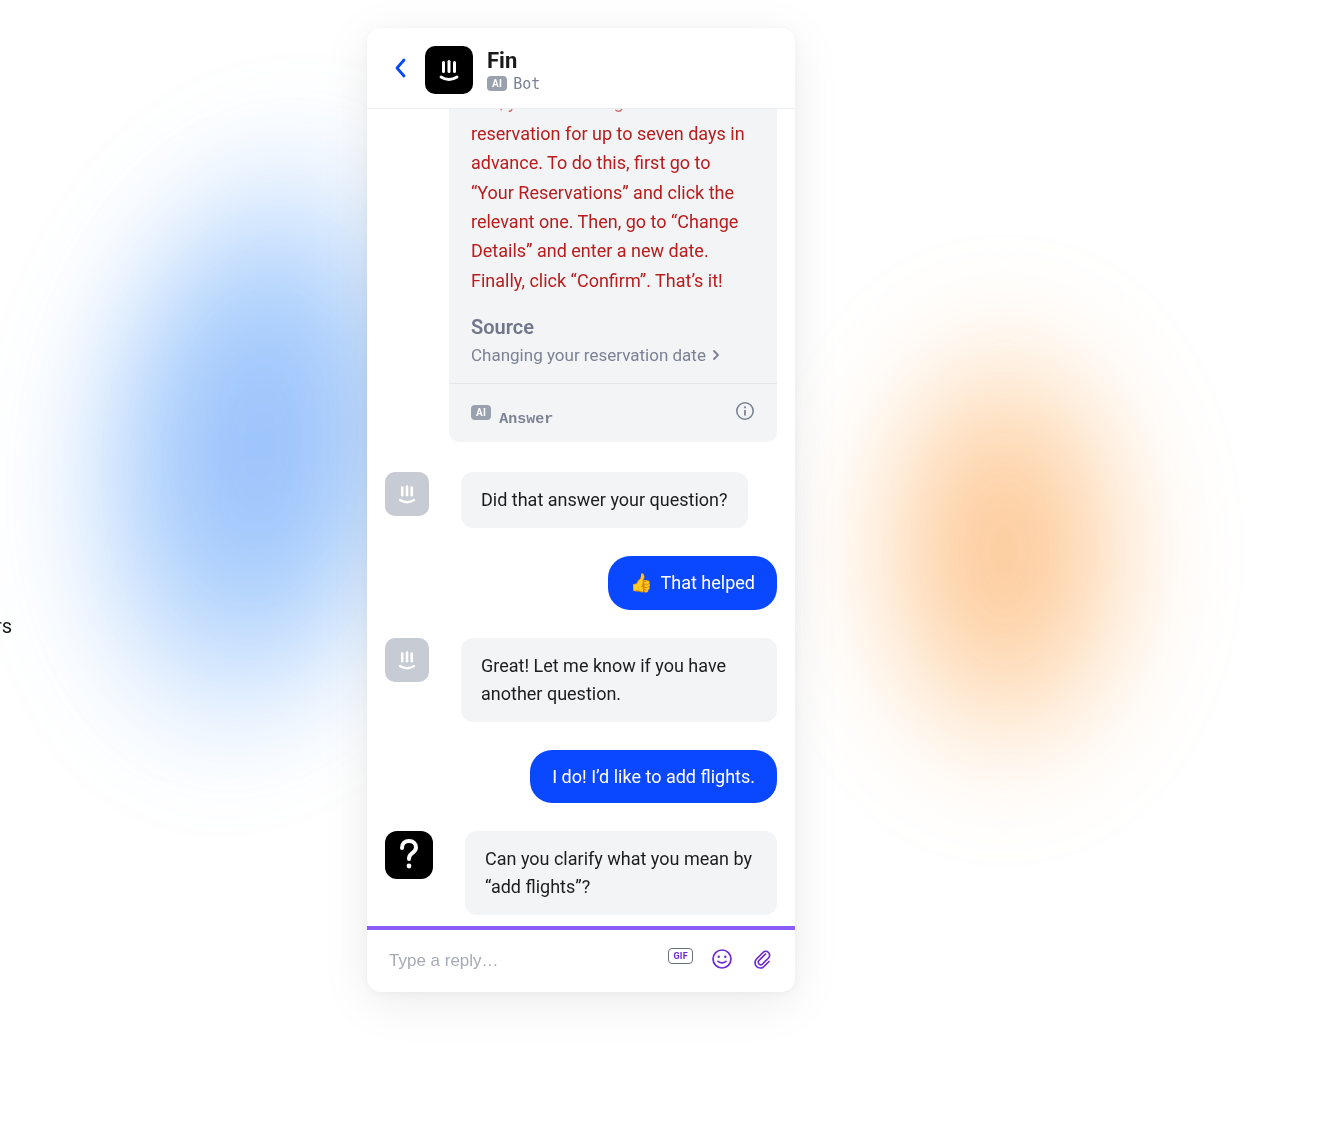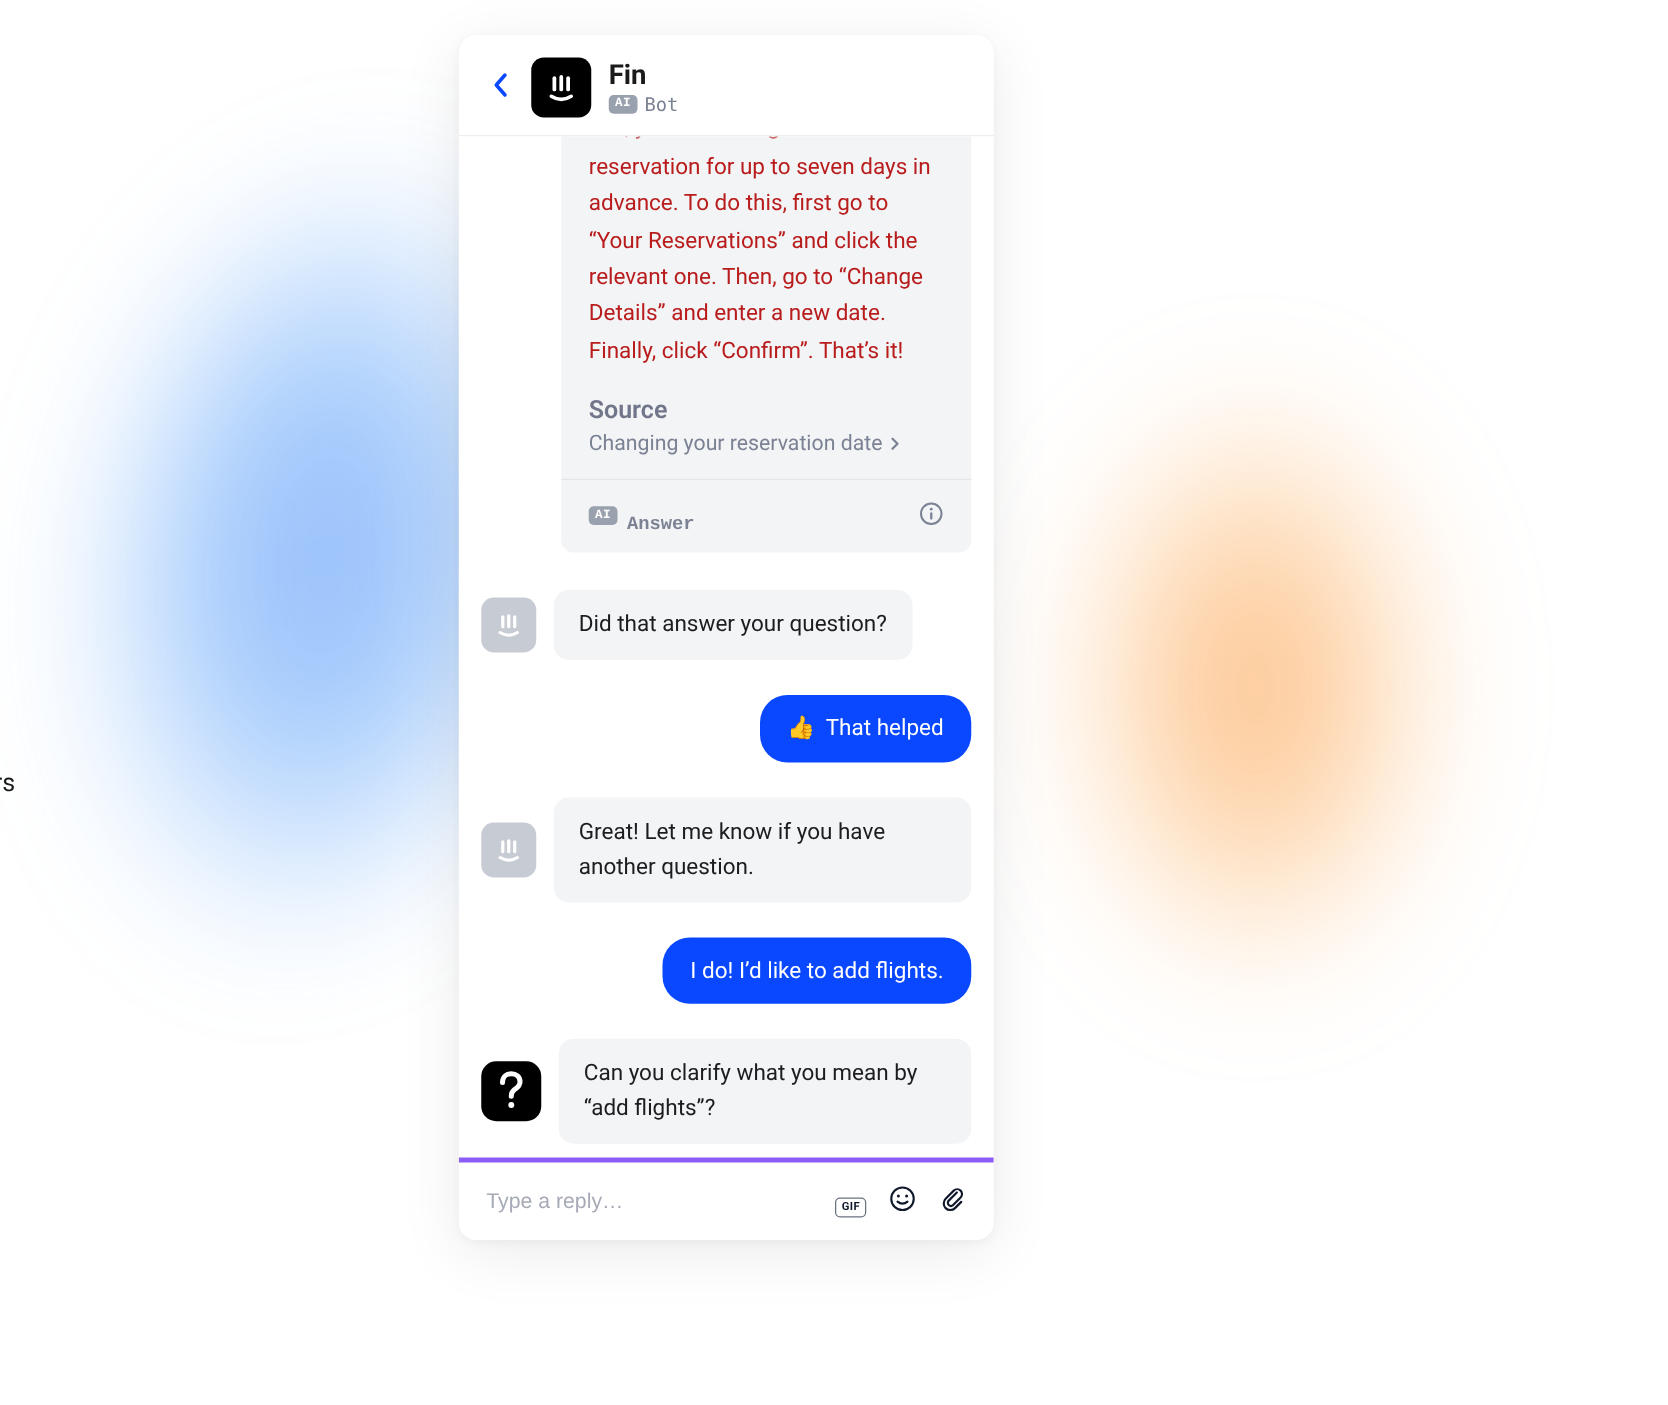--- a/index.html
+++ b/index.html
@@ -77,21 +77,20 @@
   .header-name { font-size: 22px; font-weight: 700; color: #1a1a1a; }
   .header-sub { display: flex; align-items: center; gap: 6px; }
   .ai-badge {
     background: #9aa1ae;
     color: #fff;
     font-size: 10px;
     font-weight: 700;
     padding: 2px 5px;
     border-radius: 4px;
     letter-spacing: 0.3px;
-    font-family: Liberation Mono, monospace;
   }
   .header-role { font-family: ui-monospace, Menlo, monospace; font-size: 15px; color: #7b8294; }
   .chat-body {
     flex: 1;
     overflow: hidden;
     padding: 0 18px 18px 18px;
     position: relative;
   }
   .answer-card {
     background: #f3f4f6;
@@ -110,21 +109,21 @@
     color: #b91c1c;
   }
   .source-block { margin-top: 20px; }
   .source-label { font-size: 20px; font-weight: 600; color: #71768a; margin-bottom: 6px; }
   .source-link { font-size: 17px; color: #7b8294; display: flex; align-items: center; gap: 6px; cursor: pointer; }
   .card-divider { height: 1px; background: #e2e5ea; margin: 18px -22px 14px -22px; }
   .card-footer { display: flex; align-items: center; justify-content: space-between; }
   .card-footer-left { display: flex; align-items: center; gap: 8px; }
   .answer-label { font-family: Liberation Mono, monospace; font-size: 15px; color: #7b8294; font-weight: 600; margin-top: 13px; }
   .info-icon { color: #7b8294; cursor: pointer; }
-  .msg-row { display: flex; gap: 14px; margin-bottom: 28px; align-items: center; }
+  .msg-row { display: flex; gap: 32px; margin-bottom: 28px; align-items: flex-start; }
   .msg-row.user { justify-content: flex-end; }
   .bot-avatar-small {
     width: 44px;
     height: 44px;
     border-radius: 10px;
     background: #c7cbd3;
     display: flex;
     align-items: center;
     justify-content: center;
     flex-shrink: 0;
@@ -157,21 +156,21 @@
   }
   .compose-input {
     flex: 1;
     border: none;
     outline: none;
     font-size: 17px;
     color: #1d1d1f;
     background: transparent;
   }
   .compose-input::placeholder { color: #a6aab6; }
-  .compose-icons { display: flex; gap: 18px; align-items: flex-end; color: #0f172a; }
+  .compose-icons { display: flex; gap: 18px; align-items: flex-start; color: #6d28d9; }
   .compose-icons > * { cursor: pointer; }
   .gif-badge {
     border: 1.5px solid #6b7180;
     border-radius: 4px;
     font-size: 9px;
     font-weight: 700;
     padding: 2px 4px;
     letter-spacing: 0.3px;
   }
 </style>

